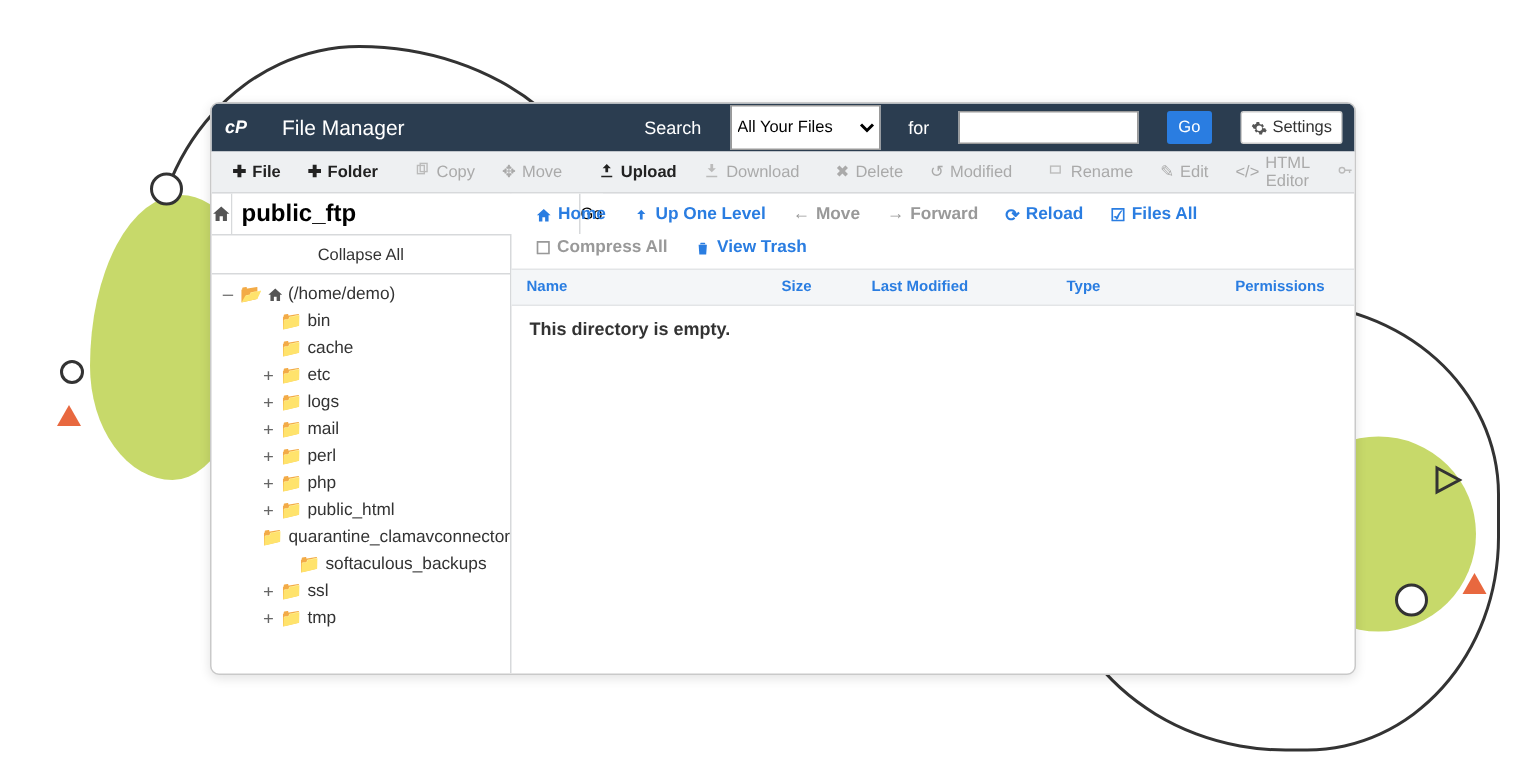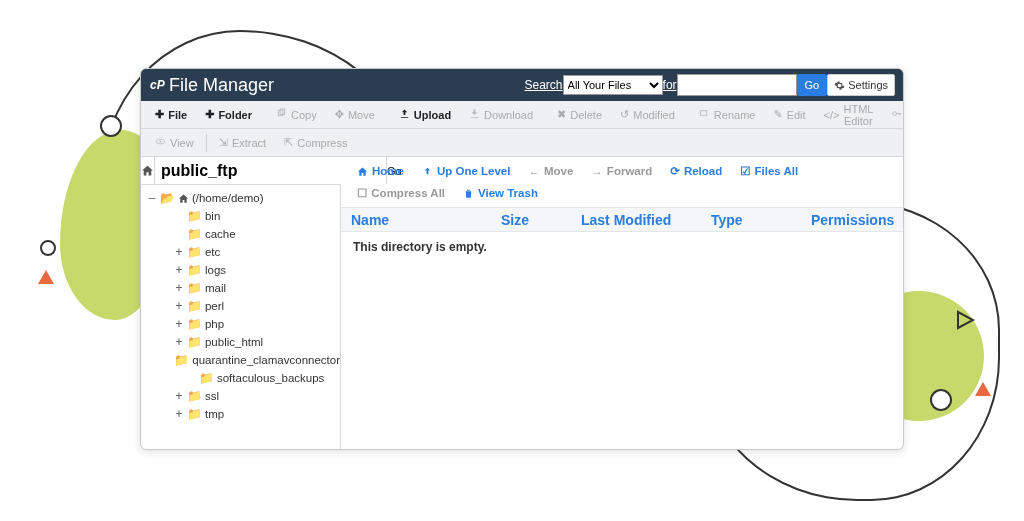--- a/index.html
+++ b/index.html
@@ -43,27 +43,27 @@
     flex-direction: column;
     overflow: hidden;
   }
   .titlebar {
     background: #2b3d50;
     color: #fff;
     height: 32px;
     display: flex;
     align-items: center;
     padding: 0 8px;
-    gap: 0;
+    gap: 19px;
   }
   .logo-icon { width: 20px; height: 20px; display:inline-flex; align-items:center; justify-content:center; }
-  .titlebar-title { font-size: 18px; font-weight: 500; flex: 0 0 auto; }
+  .titlebar-title { font-size: 14px; font-weight: 500; flex: 0 0 auto; }
   .titlebar-spacer { flex: 1; }
-  .search-label { font-size: 12px; color: #fff; text-decoration: underline; }
-  .search-select { font-size: 11px; height: 20px; width: 100px; background:#fff; border:1px solid #999; }
+  .search-label { font-size: 12px; color: #fff; }
+  .search-select { font-size: 11px; height: 30px; width: 100px; background:#fff; border:1px solid #999; }
   .search-input { font-size: 11px; height: 22px; width: 120px; border:1px solid #999; padding:0 4px; }
   .go-btn-blue { background:#2a7de1; color:#fff; border:none; height:22px; padding:0 8px; font-size:11px; cursor:pointer; border-radius:2px; }
   .settings-btn { background:#fff; color:#333; border:1px solid #ccc; height:22px; padding:0 6px; font-size:11px; cursor:pointer; border-radius:2px; display:flex; align-items:center; gap:3px; }
 
   .toolbar, .toolbar2 {
     background: #eef0f2;
     border-bottom: 1px solid #d7d9db;
     display: flex;
     align-items: center;
     height: 28px;
@@ -94,24 +94,24 @@
   .expander { width:10px; text-align:center; color:#666; font-family:monospace; }
   .folder-icon { color:#f0ad4e; font-size:12px; }
   .folder-icon.open { color:#f0ad4e; }
   .home-ico { color:#555; font-size:12px; }
 
   .right-pane { flex:1; display:flex; flex-direction:column;font-weight:bold; }
   .actions-row { display:flex; flex-wrap:wrap; align-items:center; padding:4px 8px; gap:2px; border-bottom:1px solid #e3e5e7; min-height:30px; }
   .action-link { display:inline-flex; align-items:center; gap:4px; padding:3px 8px; font-size:11.5px; color:#2a7de1; cursor:pointer; }
   .action-link.muted { color:#999; }
   .actions-row2 { display:flex; align-items:center; padding:2px 8px 6px; border-bottom:1px solid #e3e5e7; }
-  .table-header { display:flex; background:#f4f6f8; border-bottom:1px solid #e3e5e7; height:24px; align-items:center; font-size:14px; color:#2a7de1; }
+  .table-header { display:flex; background:#f4f6f8; border-bottom:1px solid #e3e5e7; height:24px; align-items:center; font-size:10px; color:#2a7de1; }
   .th { padding:0 10px; cursor:pointer; }
   .th-name { flex: 0 0 150px; }
-  .th-size { flex: 0 0 80px; }
+  .th-size { flex: 0 0 80px; text-align: center; }
   .th-mod { flex: 0 0 130px; }
   .th-type { flex: 0 0 100px; }
   .th-perm { flex:1; text-align:right; padding-right:20px; }
   .empty-msg { padding: 8px 12px; font-size: 12px; color:#333; }
 
   svg { display:block; }
 </style>
 </head>
 <body>
 
@@ -217,53 +217,36 @@
       </button>
     <button class="tool-btn disabled">
         <span><svg class="ico" viewBox="0 0 24 24">
             <circle cx="8" cy="12" r="4" fill="none" stroke="#bbb" stroke-width="2"></circle>
             <path stroke="#bbb" stroke-width="2" d="M12 12h10M19 12v4"></path>
           </svg></span>
         <span>Permissions</span>
       </button>
   </div>
 
-  <div class="toolbar2">
-    <button class="tool-btn disabled">
-        <span><svg class="ico" viewBox="0 0 24 24">
-            <ellipse cx="12" cy="12" rx="9" ry="5" fill="none" stroke="#bbb" stroke-width="2"></ellipse>
-            <circle cx="12" cy="12" r="2" fill="#bbb"></circle>
-          </svg></span>
-        <span>View</span>
-      </button>
-    <span class="tool-sep"></span>
-    <button class="tool-btn disabled">
-        <span>⇲</span>
-        <span>Extract</span>
-      </button>
-    <button class="tool-btn disabled">
-        <span>⇱</span>
-        <span>Compress</span>
-      </button>
-  </div>
 
   <div class="body-area">
 
     <div class="left-pane">
       <div class="path-row">
         <div class="home-btn">
           <span>
               <svg width="13" height="13" viewBox="0 0 24 24">
                 <path fill="#555" d="M12 3l10 9h-3v9h-5v-6h-4v6H5v-9H2z"></path>
               </svg>
             </span>
         </div>
         <input class="path-input" value="public_ftp" style="">
         <button class="go-btn">Go</button>
       </div>
+      <div class="collapse-row">Collapse All</div>
       <div class="tree">
         <div class="tree-row">
           <span class="expander">–</span>
           <span class="folder-icon open">📂</span>
           <span class="home-ico">
               <svg width="11" height="11" viewBox="0 0 24 24">
                 <path fill="#555" d="M12 3l10 9h-3v9h-5v-6h-4v6H5v-9H2z"></path>
               </svg>
             </span>
           <span>(/home/demo)</span>

